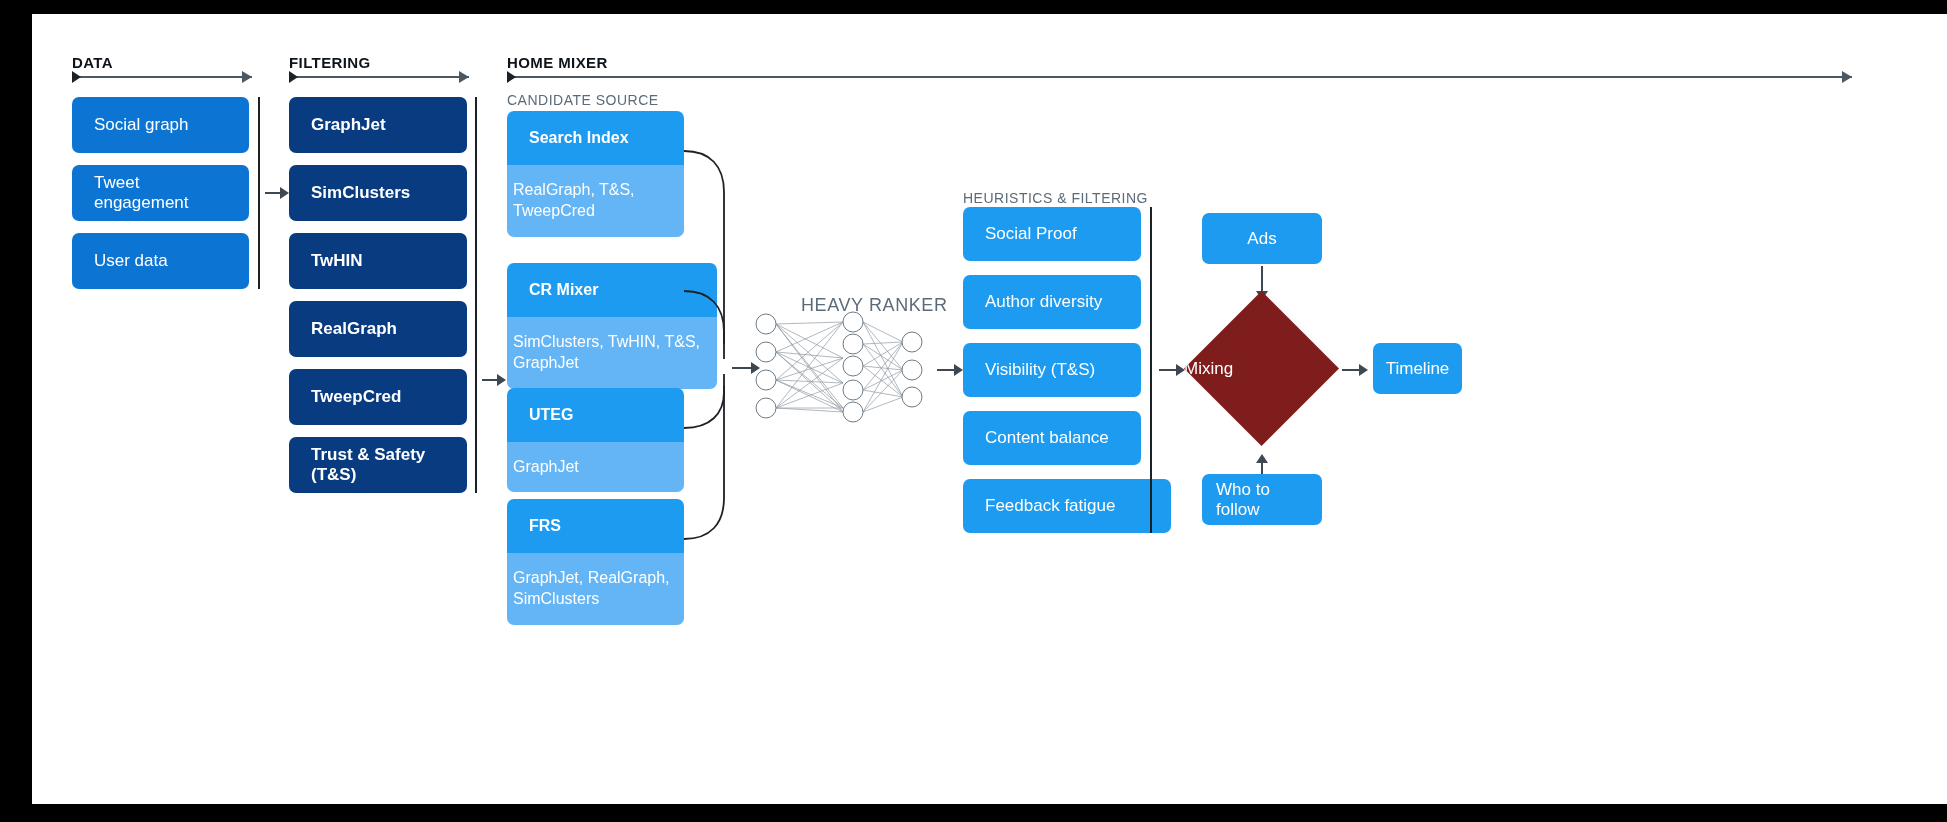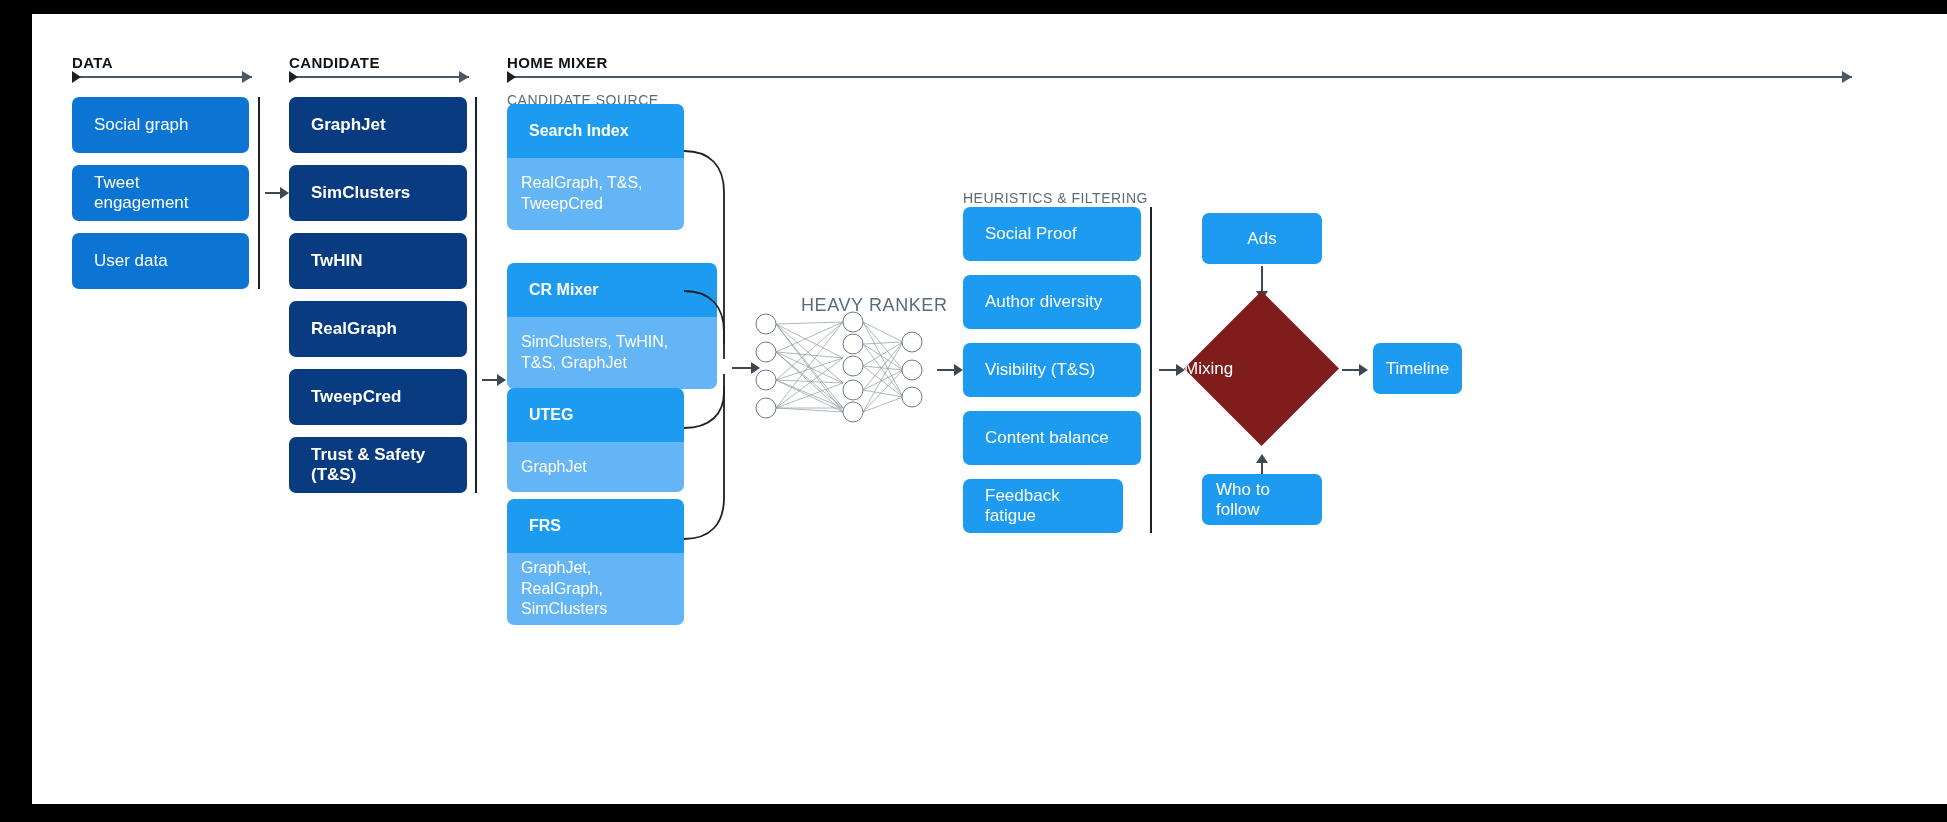--- a/index.html
+++ b/index.html
@@ -41,21 +41,21 @@
   .box.heur{background:#1d9bf0;}
   .box.out{background:#1d9bf0;justify-content:center;padding:0 14px;align-items:center;}
   .csgroup{position:absolute;}
   .cs-head{
     position:absolute;left:0;top:0;width:100%;background:#1d9bf0;
     border-radius:7px 7px 0 0;box-sizing:border-box;padding:0 22px;
     display:flex;align-items:center;color:#fff;font-size:16px;font-weight:600;
   }
   .cs-body{
     position:absolute;left:0;width:100%;background:#64b5f6;
-    border-radius:0 0 7px 7px;box-sizing:border-box;padding:0 14px;
+    border-radius:0 0 7px 7px;box-sizing:border-box;padding:0 6px;
     display:flex;align-items:center;color:#fff;font-size:16px;line-height:1.3;
   }
   .arrow-h{position:absolute;height:12px;}
   .arrow-h .ln{position:absolute;left:0;top:5px;height:1.6px;background:#3d4852;width:calc(100% - 8px);}
   .arrow-h .hd{
     position:absolute;right:0;top:0;width:0;height:0;
     border-top:6px solid transparent;border-bottom:6px solid transparent;
     border-left:9px solid #3d4852;
   }
   .arrow-v{position:absolute;width:12px;}
@@ -102,21 +102,21 @@
       <span>User data</span>
     </div>
 
     <div class="divider" style="left:226px;top:83px;height:192px;"></div>
 
     <div class="arrow-h" style="left:233px;top:173px;width:24px;">
       <div class="ln"></div>
       <div class="hd"></div>
     </div>
 
-    <div class="sec-title" style="left:257px;top:40px;">CANDIDATE</div>
+    <div class="sec-title" style="left:257px;top:40px;">FILTERING</div>
     <div class="axis" style="left:257px;top:56px;width:180px;">
       <div class="line"></div>
       <div class="head-l"></div>
       <div class="head-r"></div>
     </div>
 
     <div class="box feat" style="left:257px;top:83px;width:178px;height:56px;">
       <span>GraphJet</span>
     </div>
     <div class="box feat" style="left:257px;top:151px;width:178px;height:56px;">
@@ -144,21 +144,21 @@
 
     <div class="sec-title" style="left:475px;top:40px;">HOME MIXER</div>
     <div class="axis" style="left:475px;top:56px;width:1345px;">
       <div class="line"></div>
       <div class="head-l"></div>
       <div class="head-r"></div>
     </div>
 
     <div class="sub-title" style="left:475px;top:78px;">CANDIDATE SOURCE</div>
 
-    <div class="csgroup" style="left:475px;top:90px;width:177px;height:126px;">
+    <div class="csgroup" style="left:475px;top:97px;width:177px;height:126px;">
       <div class="cs-head" style="height:54px;">Search Index</div>
       <div class="cs-body" style="top:54px;height:72px;">RealGraph, T&amp;S, TweepCred</div>
     </div>
 
     <div class="csgroup" style="left:475px;top:249px;width:210px;height:126px;">
       <div class="cs-head" style="height:54px;">CR Mixer</div>
       <div class="cs-body" style="top:54px;height:72px;">SimClusters, TwHIN, T&amp;S, GraphJet</div>
     </div>
 
     <div class="csgroup" style="left:475px;top:374px;width:177px;height:104px;">
@@ -255,21 +255,21 @@
     </div>
     <div class="box heur" style="left:931px;top:261px;width:178px;height:54px;">
       <span>Author diversity</span>
     </div>
     <div class="box heur" style="left:931px;top:329px;width:178px;height:54px;">
       <span>Visibility (T&amp;S)</span>
     </div>
     <div class="box heur" style="left:931px;top:397px;width:178px;height:54px;">
       <span>Content balance</span>
     </div>
-    <div class="box heur" style="left:931px;top:465px;width:160px;height:54px;">
+    <div class="box heur" style="left:931px;top:465px;width:208px;height:54px;">
       <span>Feedback fatigue</span>
     </div>
 
     <div class="divider" style="left:1118px;top:193px;height:326px;"></div>
 
     <div class="arrow-h" style="left:1127px;top:350px;width:26px;">
       <div class="ln"></div>
       <div class="hd"></div>
     </div>
 

